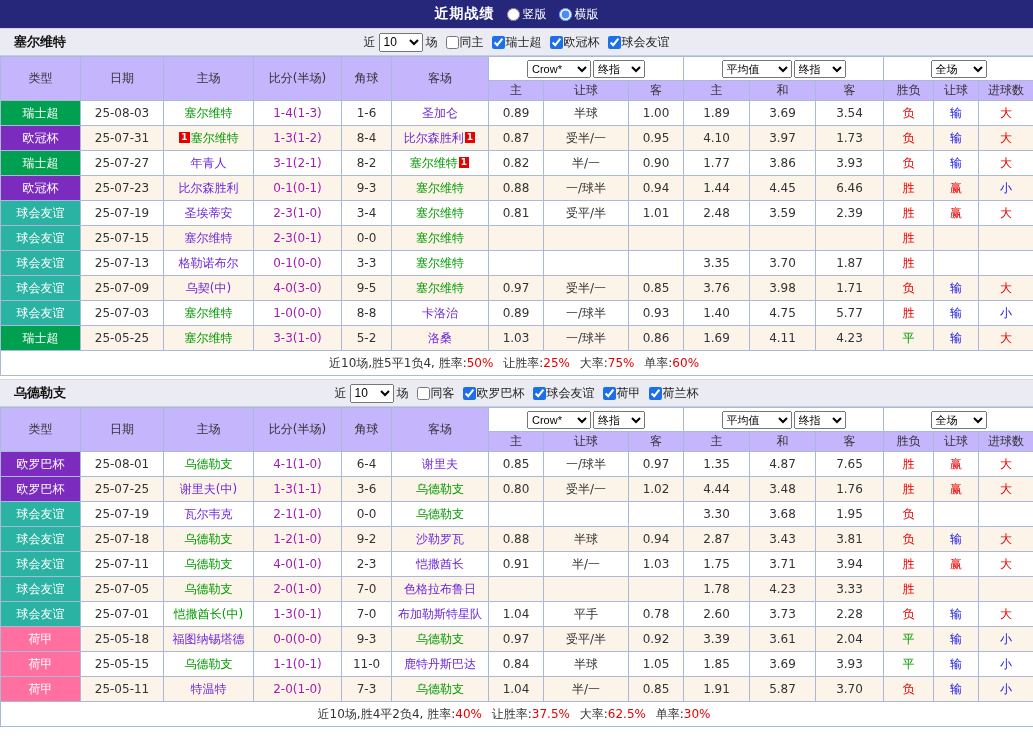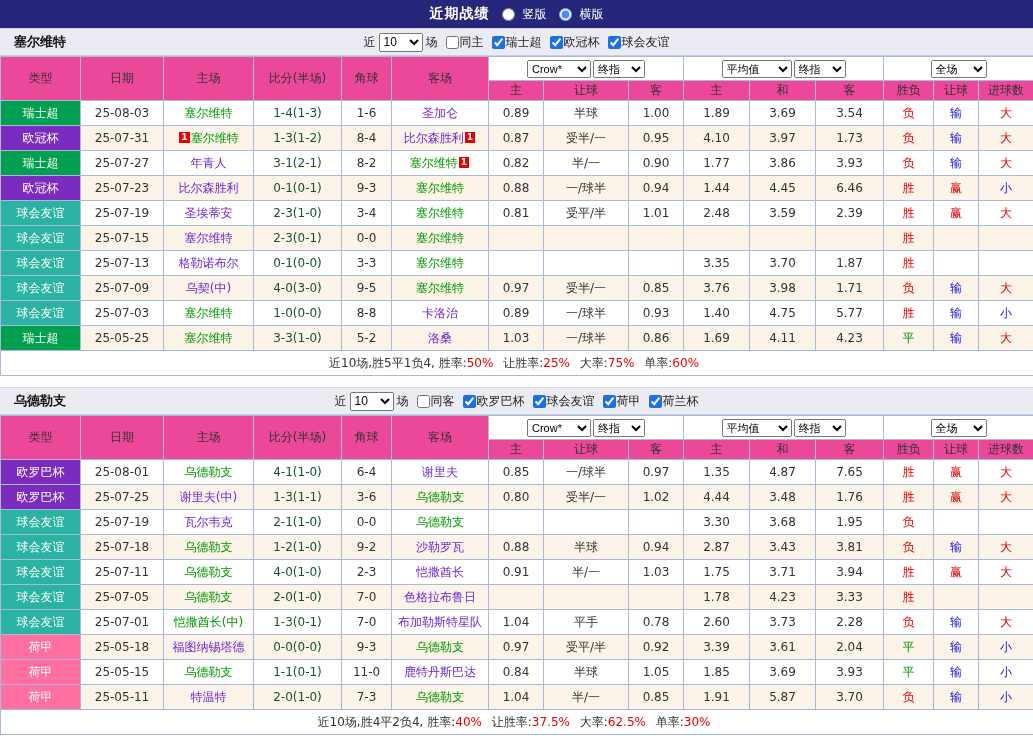--- a/index.html
+++ b/index.html
@@ -1,39 +1,39 @@
 <!DOCTYPE html>
 <html><head>
 <meta charset="utf-8">
 <style>
   *{box-sizing:border-box;margin:0;padding:0;}
   html,body{width:1033px;}
   body{height:739px;overflow:hidden;background:#fff;font-family:"DejaVu Sans","Liberation Sans",sans-serif;font-size:12px;color:#222;}
   .topbar{height:28px;background:#26267b;display:flex;align-items:center;justify-content:center;gap:12px;color:#fff;}
   .topbar .title{font-weight:bold;font-size:14px;letter-spacing:1px;}
-  .topbar label{display:inline-flex;align-items:center;gap:8px;font-size:12px;cursor:pointer;}
+  .topbar label{display:inline-flex;align-items:center;gap:3px;font-size:12px;cursor:pointer;}
   .topbar input[type=radio]{accent-color:#4b8bff;width:13px;height:13px;margin:0;}
-  .section + .section{margin-top:11px;}
+  .section + .section{margin-top:3px;}
   .secbar{height:28px;background:#ebebf3;border-top:1px solid #d7d7e4;border-bottom:1px solid #c6cfdf;position:relative;display:flex;align-items:center;justify-content:center;}
   .secbar .team{position:absolute;left:14px;font-weight:bold;font-size:13px;color:#111;}
   .filters{display:flex;align-items:center;gap:3px;font-size:12px;color:#222;}
   .filters select{font-size:12px;height:19px;}
   .cb{display:inline-flex;align-items:center;margin-left:5px;cursor:pointer;}
   .cb input{accent-color:#1d6fe8;width:13px;height:13px;margin:0 1px 0 0;}
   table{border-collapse:collapse;table-layout:fixed;width:1033px;}
   th,td{border:1px solid #a9b9d8;text-align:center;overflow:hidden;white-space:nowrap;}
-  thead th{background:#ec4899;font-weight:normal;color:#333;font-size:12px;height:20px;}
+  thead th{background:#c4b5fd;font-weight:normal;color:#333;font-size:12px;height:20px;}
   thead tr.h1 th.dd{background:#ffffff;height:24px;}
   th.dd select{font-size:11px;height:18px;margin:0 1px;vertical-align:middle;}
   tbody td{height:25px;font-size:12px;color:#333;background:#fff;}
   tbody tr:nth-child(even) td{background:#fdf4e9;}
   td.type{color:#fff;}
   .tg{color:#009900;}
   .tb{color:#6d28d9;}
-  td.score{color:#14532d;}
+  td.score{color:#a21caf;}
   .badge{display:inline-block;background:#e60000;color:#fff;font-size:9px;line-height:11px;padding:0 2px;margin:0 1px;vertical-align:2px;font-weight:bold;}
   .c-red{color:#e60000;}
   .c-blue{color:#1515dd;}
   .c-green{color:#009900;}
   tfoot td.summary{height:25px;background:#fff;font-size:12px;color:#333;}
   tfoot .v{color:#e60000;margin-right:6px;}
 </style>
 </head>
 <body>
 

